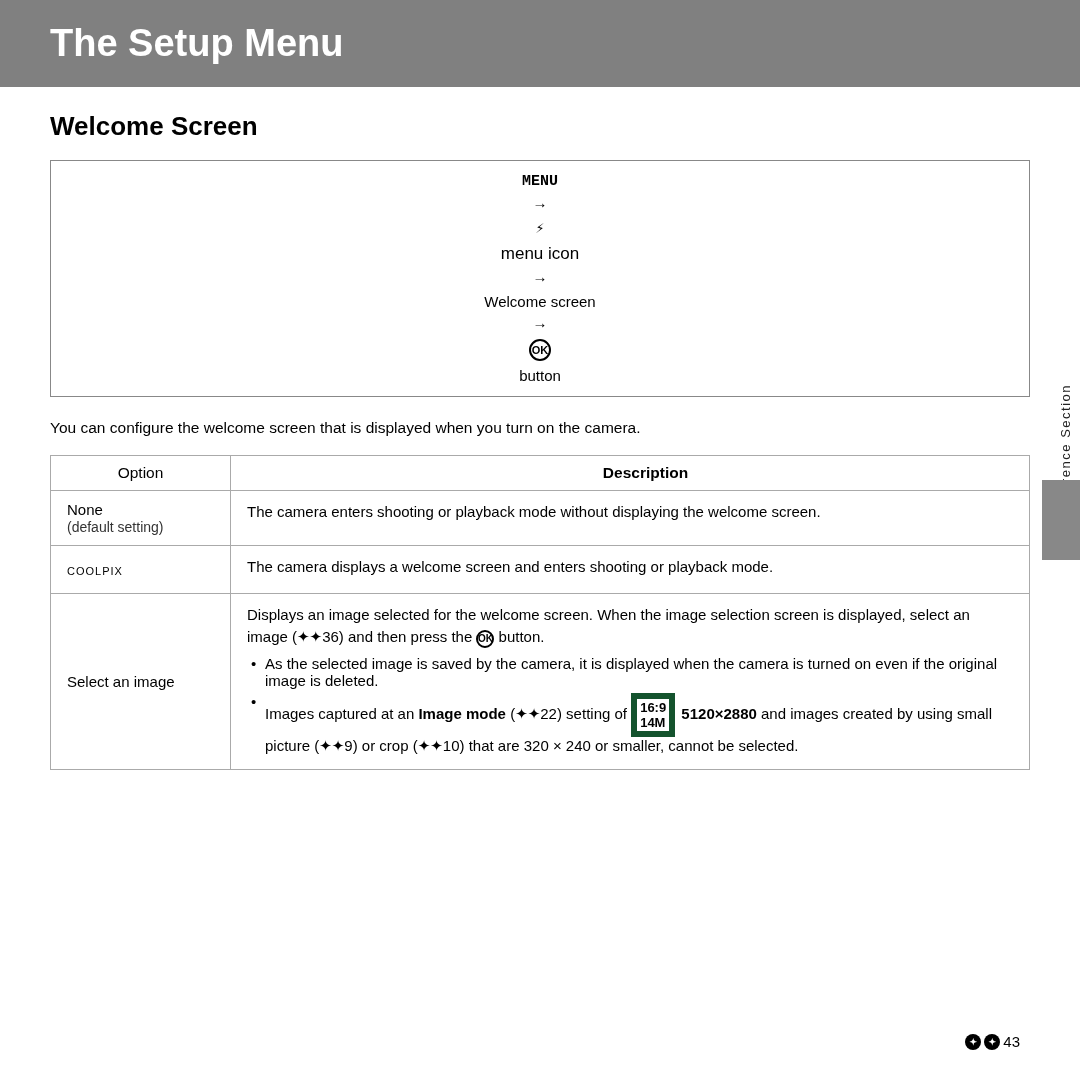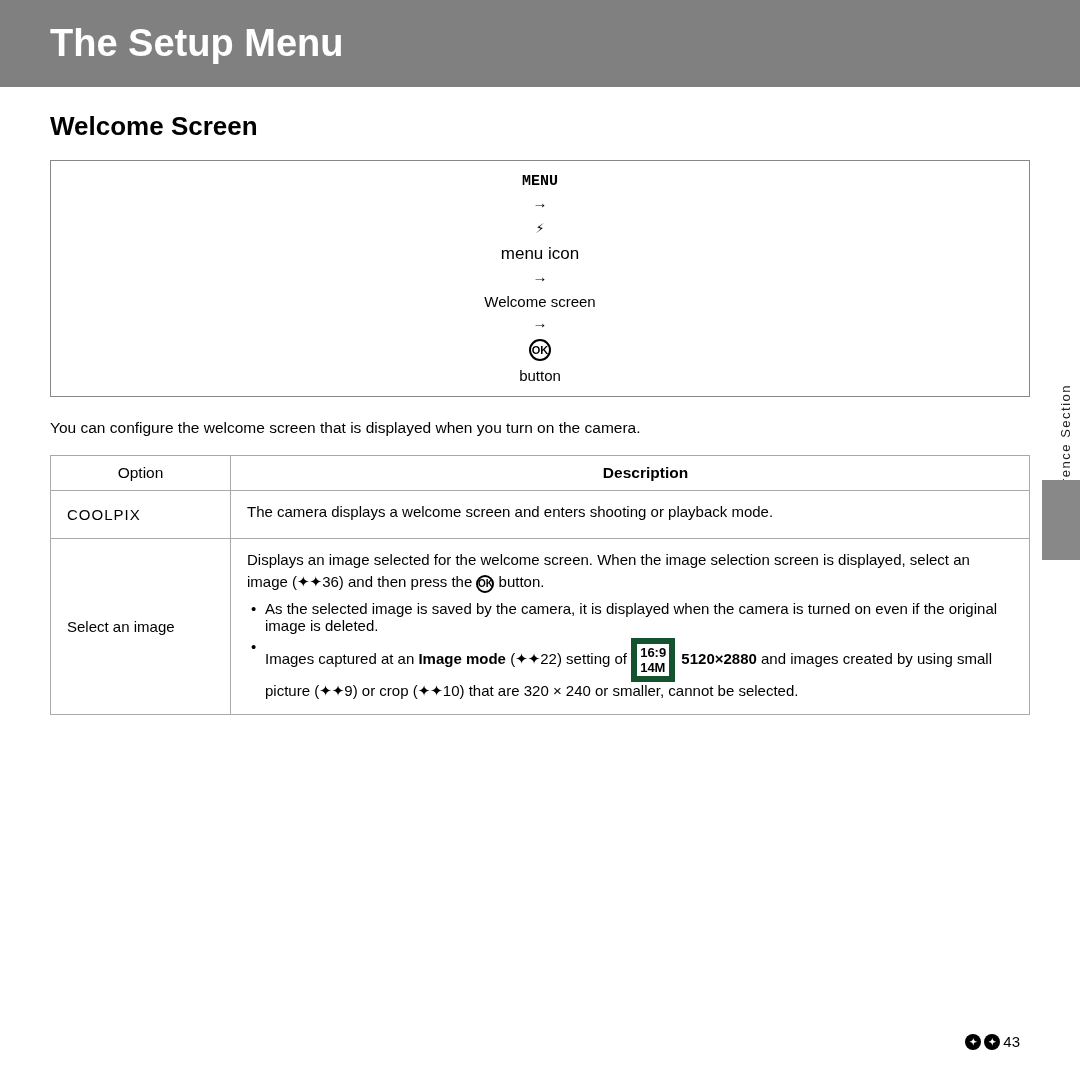--- a/index.html
+++ b/index.html
@@ -135,21 +135,21 @@
       font-size: 15px;
     }
 
     .option-sub {
       font-size: 14px;
       color: #333;
     }
 
     .option-coolpix {
       font-variant: small-caps;
-      font-size: 15px;
+      font-size: 11px;
       letter-spacing: 1px;
       text-align: center;
     }
 
     .bullet-list {
       list-style: none;
       padding: 0;
       margin-top: 6px;
     }
 
@@ -268,20 +268,29 @@
 
   <table class="options-table">
     <thead>
       <tr>
         <th>Option</th>
         <th>Description</th>
       </tr>
     </thead>
     <tbody>
 
+      <tr>
+        <td>
+          <span class="option-name">None</span><br>
+          <span class="option-sub">(default setting)</span>
+        </td>
+        <td>
+          <p class="desc-para">The camera enters shooting or playback mode without displaying the welcome screen.</p>
+        </td>
+      </tr>
 
       <tr>
         <td>
           <span class="option-coolpix">COOLPIX</span>
         </td>
         <td>
           <p class="desc-para">The camera displays a welcome screen and enters shooting or playback mode.</p>
         </td>
       </tr>
 

